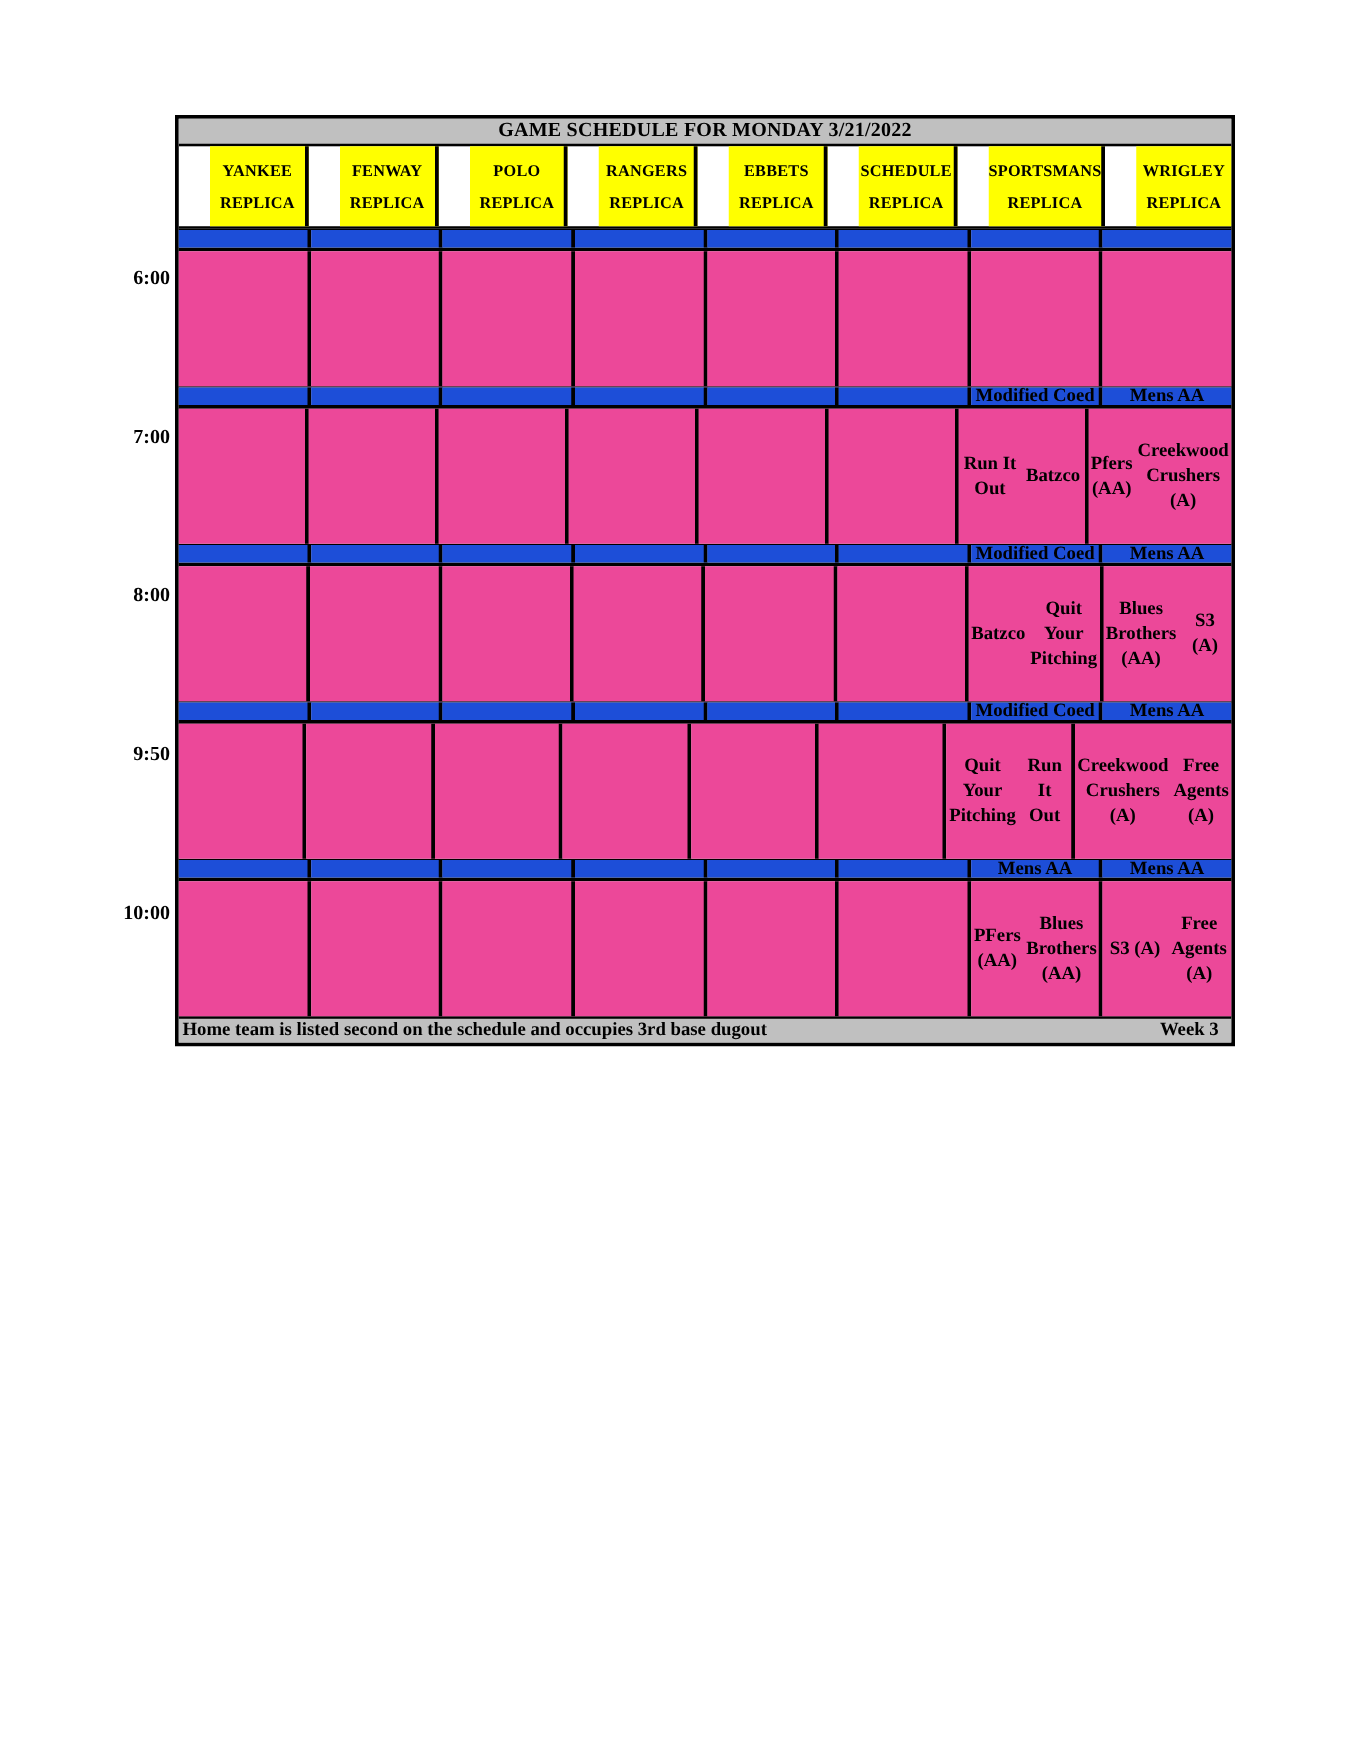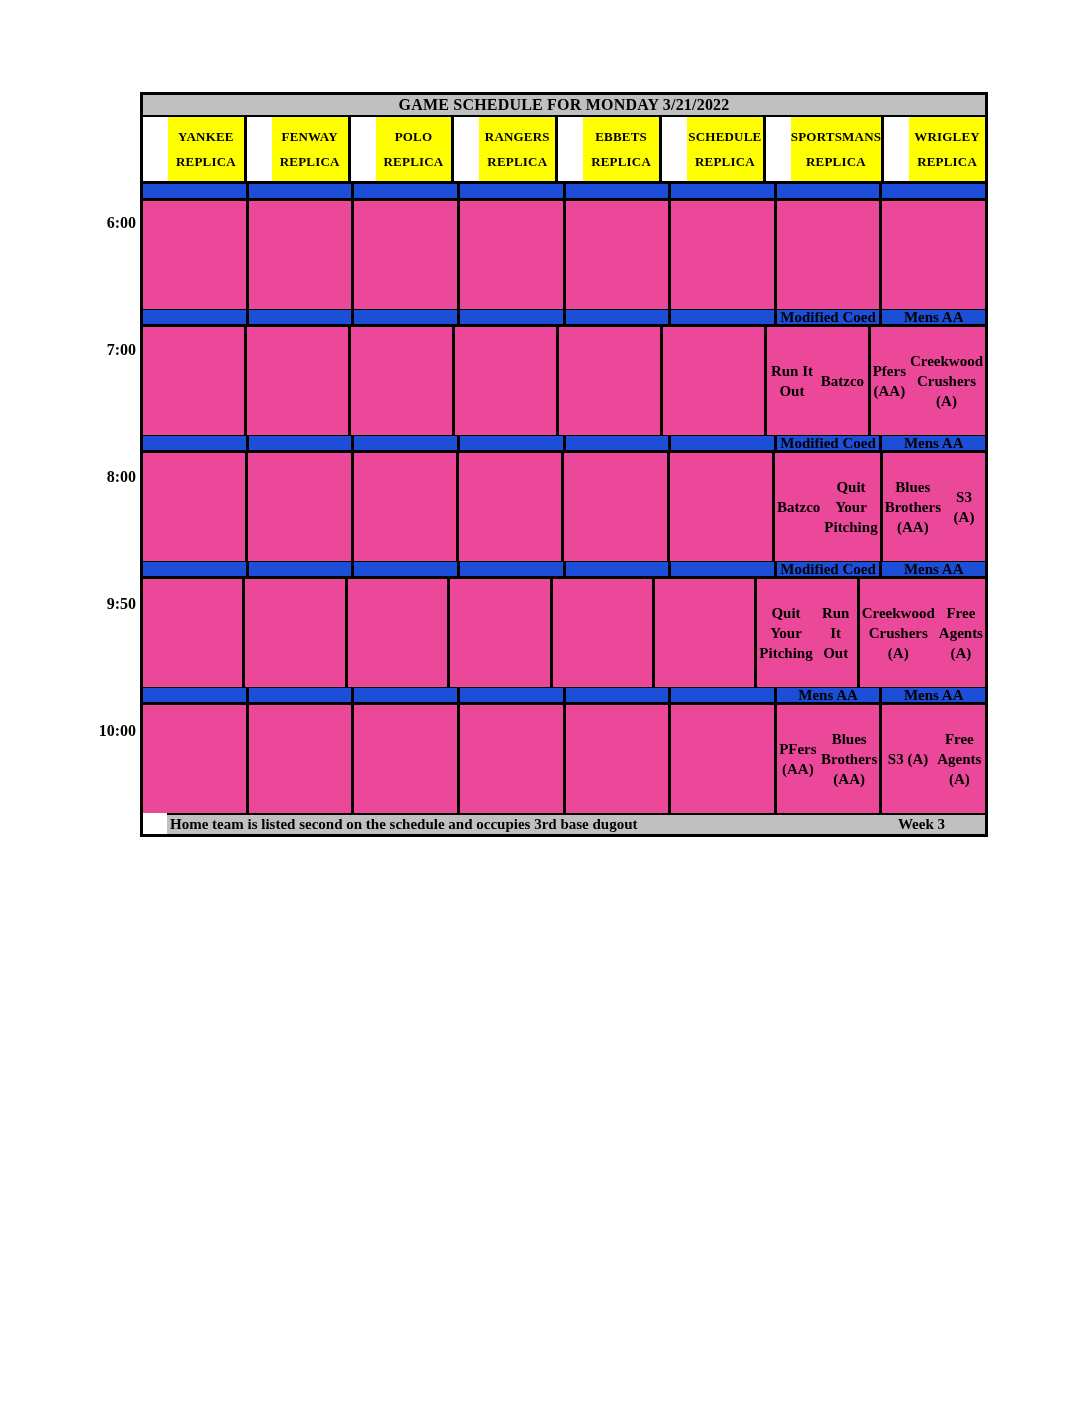--- a/index.html
+++ b/index.html
@@ -60,23 +60,22 @@
     text-align: center;
     font-size: 15px; line-height: 20px;
     padding: 0 2px;
   }
   .footer-row {
     height: 21px;
     background: #C0C0C0;
     border-top: 2px solid #000;
     display: flex; justify-content: space-between; align-items: center;
     font-size: 15px;
-    padding: 0 40px 0 3px;
+    padding: 0 10px 0 3px;
     white-space: nowrap;
-    margin-left: 24px;
   }
   .time-label {
     position: absolute;
     left: 0; width: 136px;
     text-align: right;
     font-size: 16px;
     line-height: 18px;
   }
 </style>
 </head>

